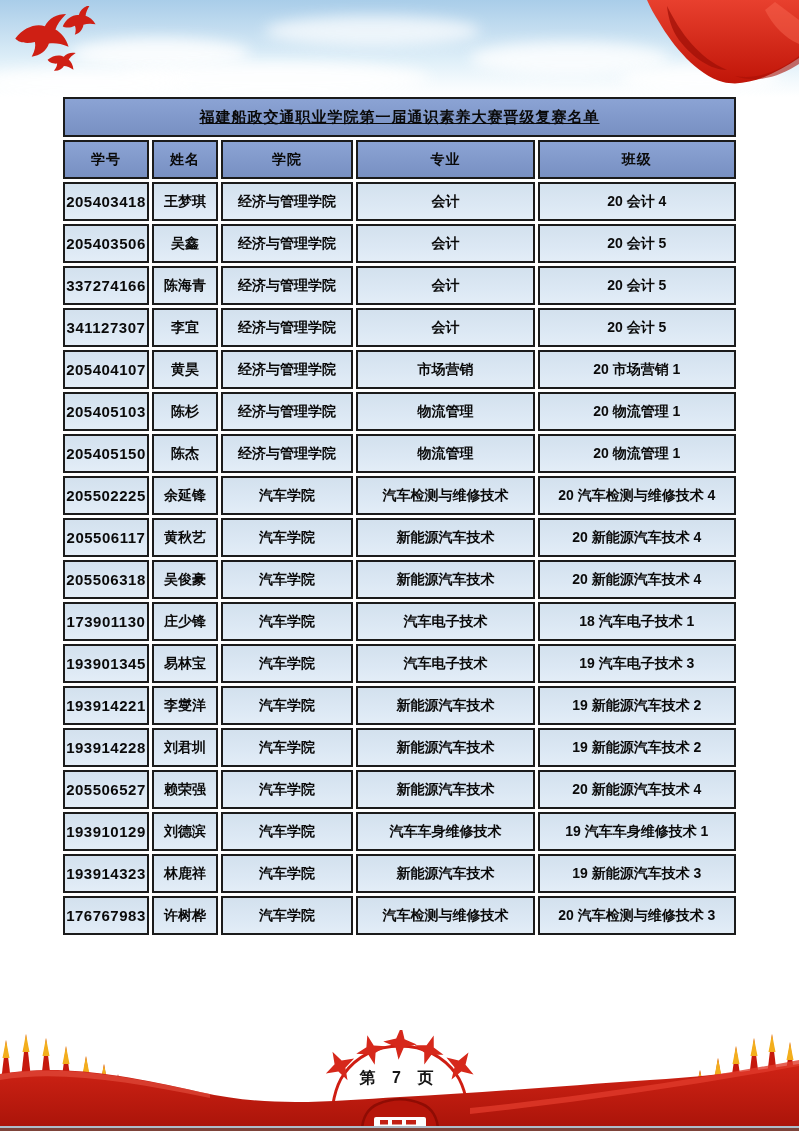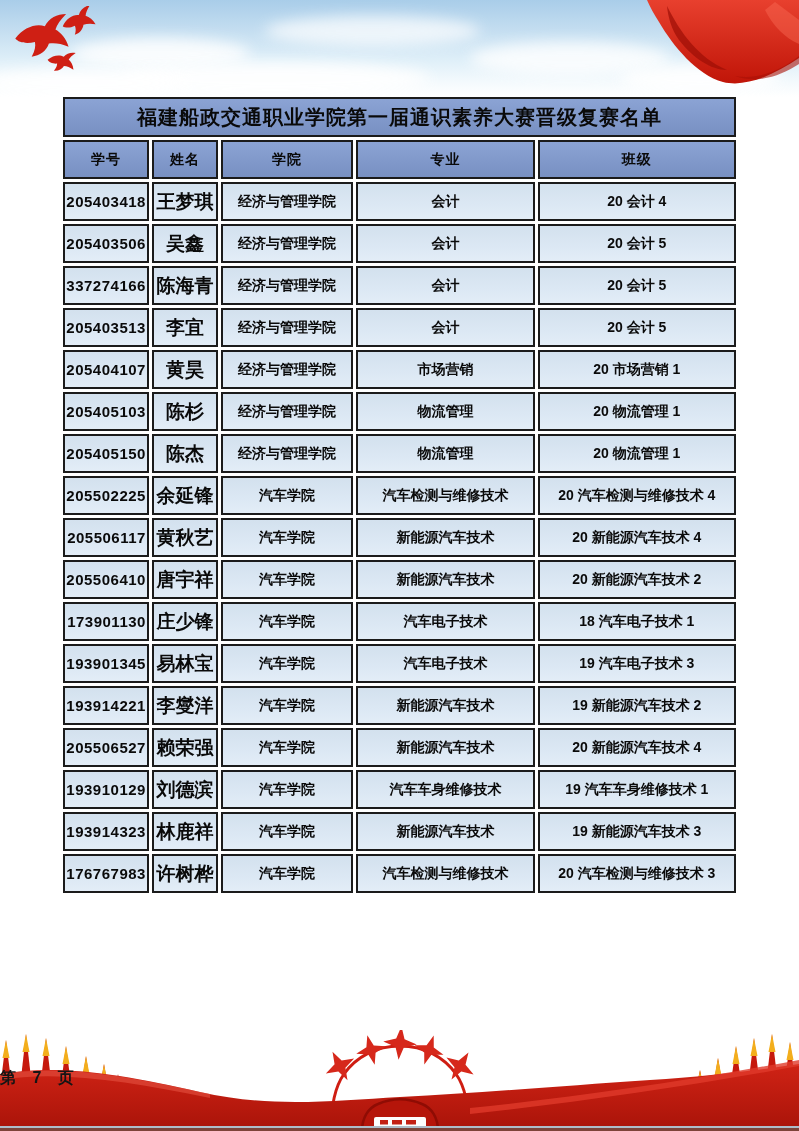--- a/index.html
+++ b/index.html
@@ -25,37 +25,37 @@
   table.roster{
     position:absolute;left:60px;top:94px;width:679px;
     border-collapse:separate;border-spacing:3px;table-layout:fixed;
   }
   table.roster td,table.roster th{
     border:2px solid #1b1b1b;text-align:center;vertical-align:middle;
     color:#0a0a0a;font-weight:bold;overflow:hidden;white-space:nowrap;
   }
   td.title-cell{
     background:linear-gradient(180deg,#8ba3d4,#7890c2);
-    height:34px;font-size:20px;letter-spacing:1px;
+    height:34px;font-size:15px;letter-spacing:1px;text-decoration:underline;
   }
   table.roster th{
     background:linear-gradient(180deg,#8ba3d4,#7890c2);
     height:33px;font-size:14px;letter-spacing:1px;
   }
   table.roster tbody td{
     background:linear-gradient(180deg,#d3e1ee 0%,#dce8f4 60%,#e3edf7 100%);
     height:33px;font-size:14px;
   }
-  table.roster tbody td.c0{font-size:15px;letter-spacing:.5px;text-align:right;}
-  table.roster tbody td.c1{font-size:19px;margin-top:32px;}
+  table.roster tbody td.c0{font-size:15px;letter-spacing:.5px;}
+  table.roster tbody td.c1{font-size:14px;margin-top:32px;}
   
   .footer{position:absolute;left:0;top:1030px;width:799px;height:101px;}
   .footer svg{position:absolute;left:0;top:0;}
   .page-label{
-    position:absolute;left:0;top:38px;width:100%;text-align:left;
+    position:absolute;left:0;top:38px;width:100%;text-align:center;
     font-size:16px;font-weight:bold;color:#151515;letter-spacing:6px;
   }
 </style>
 </head>
 <body>
 
 <div class="sky">
   <div class="cloud cl1"></div>
   <div class="cloud cl2"></div>
   <div class="cloud cl3"></div>
@@ -126,21 +126,21 @@
         <td class="c4">20 会计 5</td>
       </tr>
       <tr>
         <td class="c0">337274166</td>
         <td class="c1">陈海青</td>
         <td class="c2">经济与管理学院</td>
         <td class="c3">会计</td>
         <td class="c4">20 会计 5</td>
       </tr>
       <tr>
-        <td class="c0">205403513</td>
+        <td class="c0">341127307</td>
         <td class="c1">李宜</td>
         <td class="c2">经济与管理学院</td>
         <td class="c3">会计</td>
         <td class="c4">20 会计 5</td>
       </tr>
       <tr>
         <td class="c0">205404107</td>
         <td class="c1">黄昊</td>
         <td class="c2">经济与管理学院</td>
         <td class="c3">市场营销</td>
@@ -168,43 +168,50 @@
         <td class="c4">20 汽车检测与维修技术 4</td>
       </tr>
       <tr>
         <td class="c0">205506117</td>
         <td class="c1">黄秋艺</td>
         <td class="c2">汽车学院</td>
         <td class="c3">新能源汽车技术</td>
         <td class="c4">20 新能源汽车技术 4</td>
       </tr>
       <tr>
-        <td class="c0">205506410</td>
-        <td class="c1">唐宇祥</td>
-        <td class="c2">汽车学院</td>
-        <td class="c3">新能源汽车技术</td>
-        <td class="c4">20 新能源汽车技术 2</td>
+        <td class="c0">205506318</td>
+        <td class="c1">吴俊豪</td>
+        <td class="c2">汽车学院</td>
+        <td class="c3">新能源汽车技术</td>
+        <td class="c4">20 新能源汽车技术 4</td>
       </tr>
       <tr>
         <td class="c0">173901130</td>
         <td class="c1">庄少锋</td>
         <td class="c2">汽车学院</td>
         <td class="c3">汽车电子技术</td>
         <td class="c4">18 汽车电子技术 1</td>
       </tr>
       <tr>
         <td class="c0">193901345</td>
         <td class="c1">易林宝</td>
         <td class="c2">汽车学院</td>
         <td class="c3">汽车电子技术</td>
         <td class="c4">19 汽车电子技术 3</td>
       </tr>
       <tr>
         <td class="c0">193914221</td>
         <td class="c1">李燮洋</td>
+        <td class="c2">汽车学院</td>
+        <td class="c3">新能源汽车技术</td>
+        <td class="c4">19 新能源汽车技术 2</td>
+      </tr>
+      <tr>
+        <td class="c0">193914228</td>
+        <td class="c1">刘君圳</td>
         <td class="c2">汽车学院</td>
         <td class="c3">新能源汽车技术</td>
         <td class="c4">19 新能源汽车技术 2</td>
       </tr>
       <tr>
         <td class="c0">205506527</td>
         <td class="c1">赖荣强</td>
         <td class="c2">汽车学院</td>
         <td class="c3">新能源汽车技术</td>
         <td class="c4">20 新能源汽车技术 4</td>

